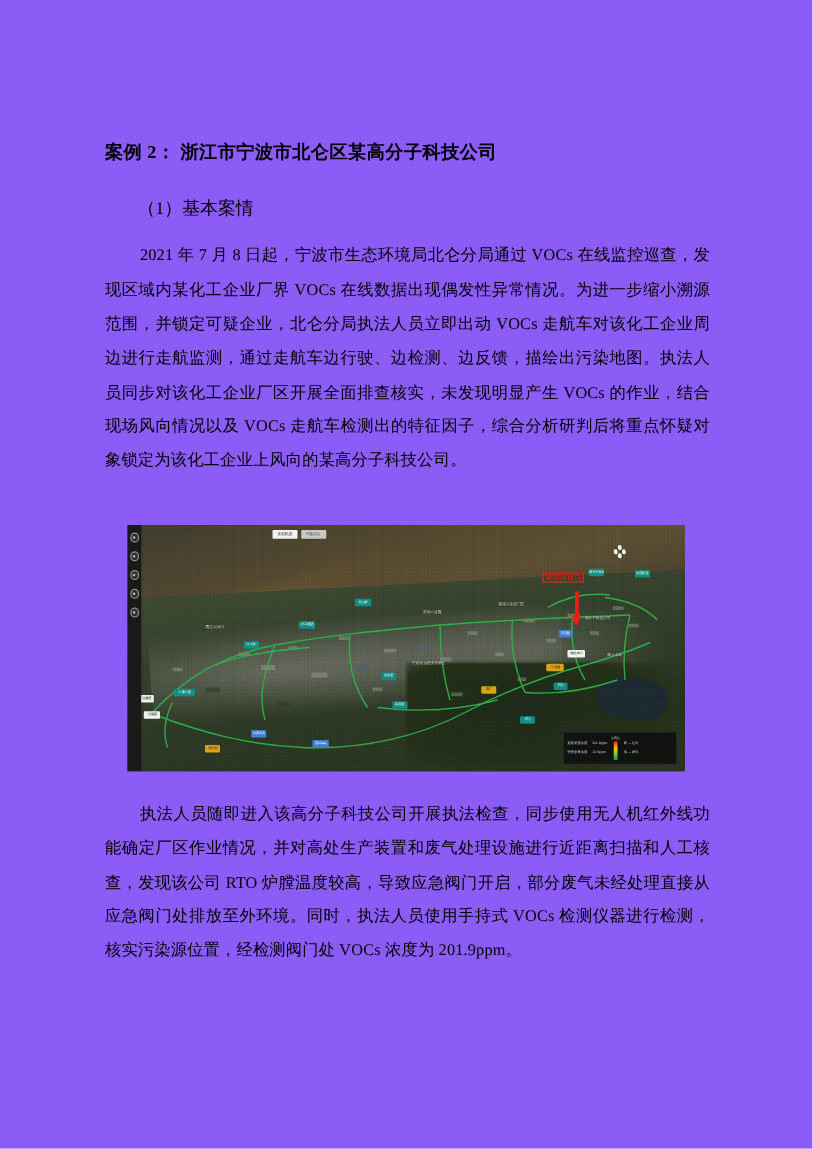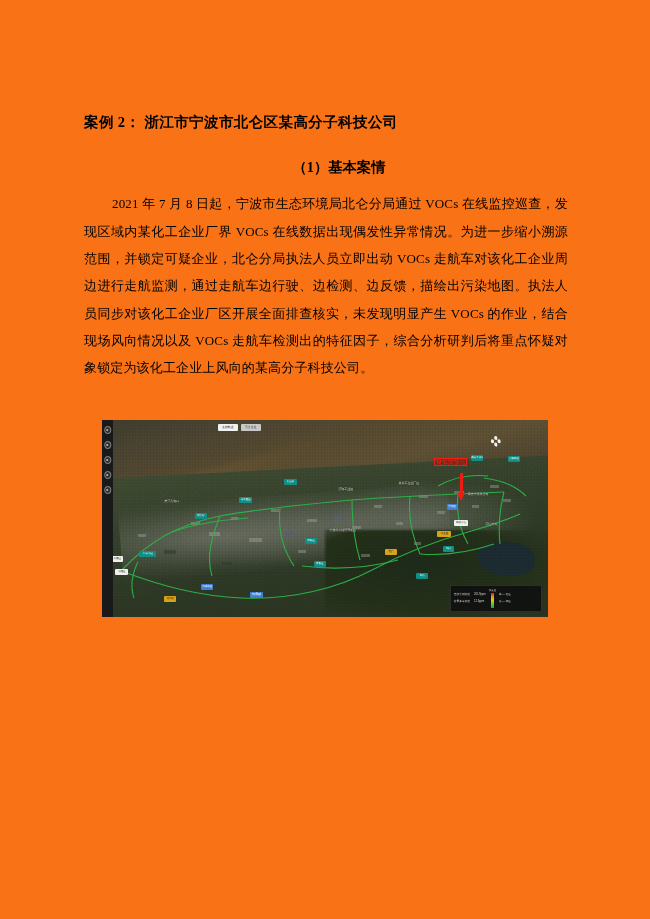--- a/index.html
+++ b/index.html
@@ -11,47 +11,46 @@
     width: 650px;
     height: 919px;
     font-family: "Liberation Serif", "DejaVu Serif", serif;
     color: #000000;
     overflow: hidden;
     position: relative;
   }
   .page {
     position: absolute;
     inset: 0;
-    background: #f97316;
+    background: #8b5cf6;
   }
   .content {
     position: absolute;
     left: 84px;
     top: 0;
     width: 484px;
   }
 
   
   .case-heading {
     font-size: 14.5px;
     font-weight: bold;
     letter-spacing: 0.4px;
     margin: 0;
     padding-top: 112px;
     line-height: 1.4;
     white-space: nowrap;
   }
   .sub-heading {
     font-size: 14.3px;
-    font-weight: bold;
+    font-weight: normal;
     margin: 0;
     padding-top: 25px;
     padding-left: 26px;
     line-height: 1.4;
-    text-align: center;
   }
   p.body-para {
     font-size: 13px;
     line-height: 27.3px;
     margin: 0;
     text-align: justify;
     text-justify: inter-character;
     text-indent: 28px;
     letter-spacing: 0.15px;
   }
@@ -539,14 +538,17 @@
         <div class="scale">
           <div>高 — 红色</div>
           <div>低 — 绿色</div>
         </div>
       </div>
 
       <div class="grain"></div>
     </div>
   </div>
 
+  <div class="content" style="top:623px;">
+    <p class="body-para para-two">执法人员随即进入该高分子科技公司开展执法检查，同步使用无人机红外线功能确定厂区作业情况，并对高处生产装置和废气处理设施进行近距离扫描和人工核查，发现该公司 RTO 炉膛温度较高，导致应急阀门开启，部分废气未经处理直接从应急阀门处排放至外环境。同时，执法人员使用手持式 VOCs 检测仪器进行检测，核实污染源位置，经检测阀门处 VOCs 浓度为 201.9ppm。</p>
+  </div>
 
 </div>
 
 </body></html>

